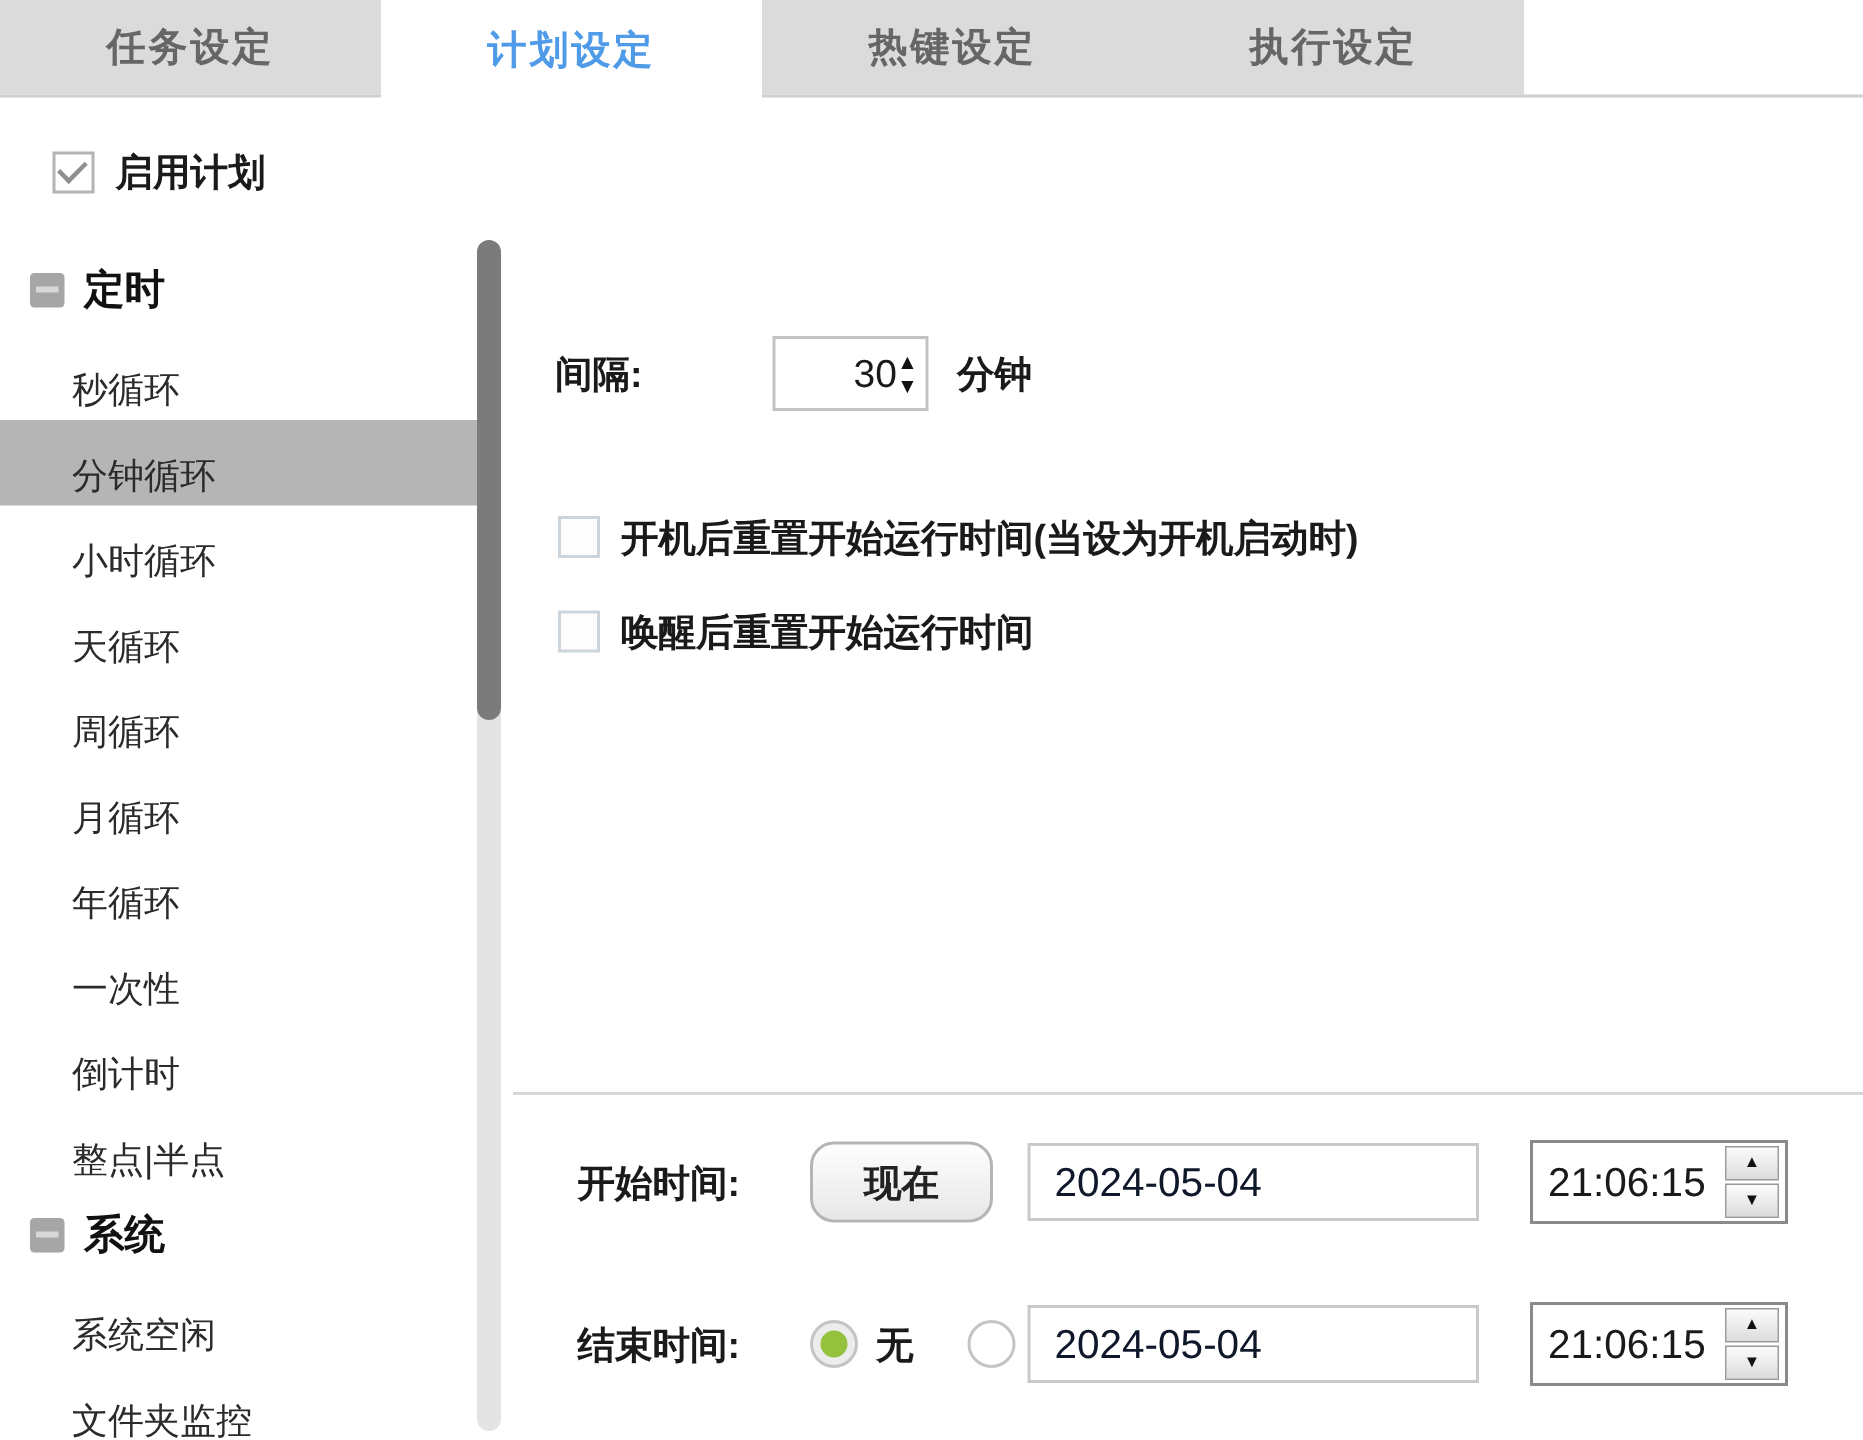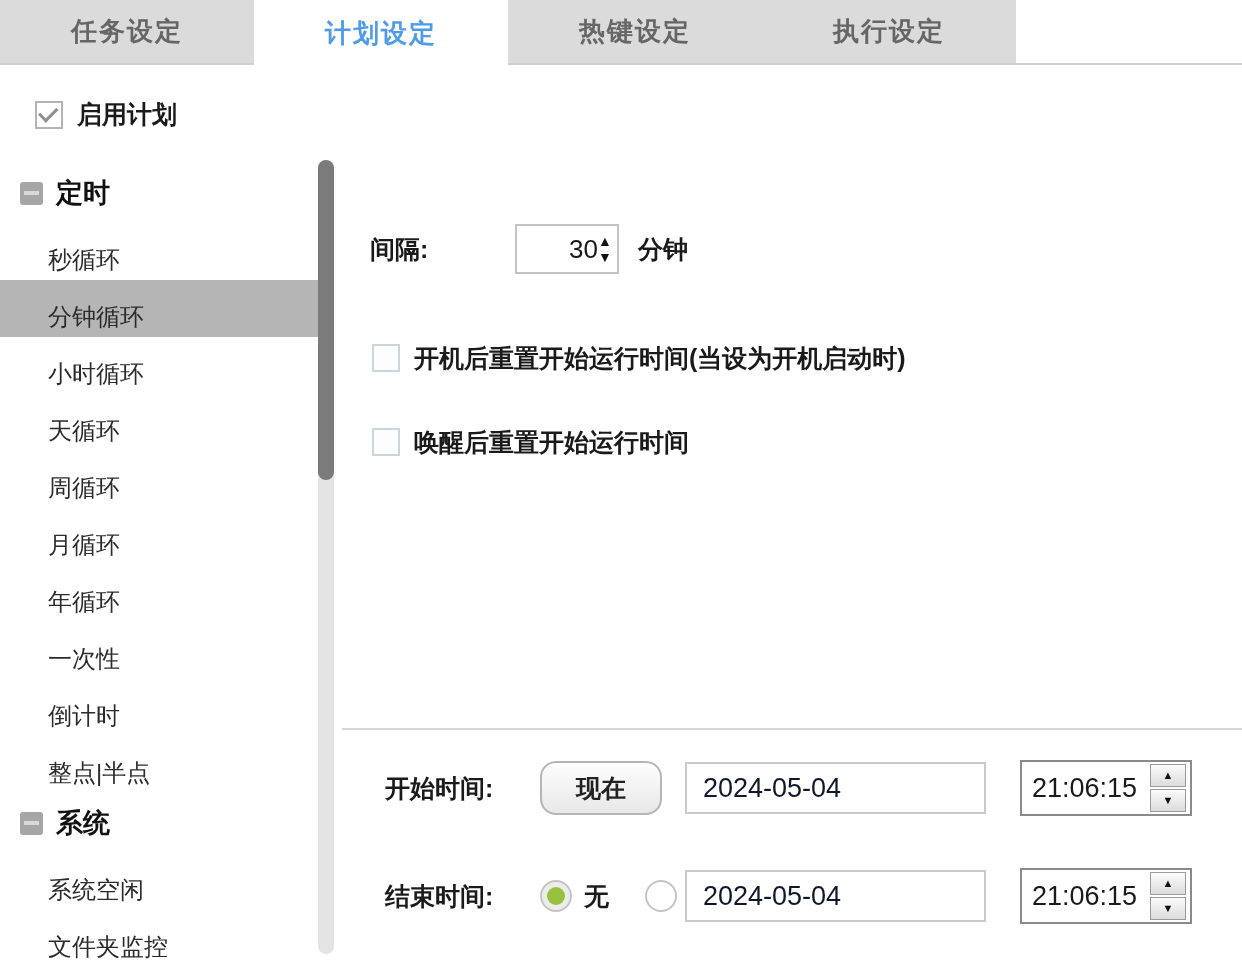--- a/index.html
+++ b/index.html
@@ -39,21 +39,21 @@
   
   .interval-row{top:160px;height:52px;}
   .interval-label{position:absolute;left:28px;}
   .spinbox{position:absolute;left:173px;width:104px;height:50px;border:2px solid #c3c3c3;background:#fff;box-sizing:border-box;display:flex;align-items:center;padding-left:48px;}
   .spin-value{flex:1;text-align:center;font-size:26px;color:#1a1a1a;padding-left:4px;}
   .spin-arrows{display:flex;flex-direction:column;align-items:center;justify-content:center;gap:4px;padding-right:12px;}
   .tri{font-size:14px;line-height:12px;color:#111;cursor:default;}
   .interval-unit{position:absolute;left:296px;}
   
   .opt1{top:277px;height:36px;}
-  .opt2{top:361px;height:36px;}
+  .opt2{top:340px;height:36px;}
   .opt-cb{width:28px;height:28px;border:2px solid #ccd5dc;background:#fdfdfd;box-sizing:border-box;margin-left:30px;margin-right:14px;flex:0 0 auto;}
   .opt-label{font-size:25px;font-weight:700;color:#1a1a1a;}
   
   .divider{position:absolute;top:665px;left:0;right:0;height:2px;background:#d6d6d6;}
   
   .start-row{top:698px;height:54px;}
   .end-row{top:806px;height:54px;}
   .time-label{position:absolute;left:43px;}
   .now-btn{
     position:absolute;left:198px;width:122px;height:54px;box-sizing:border-box;

